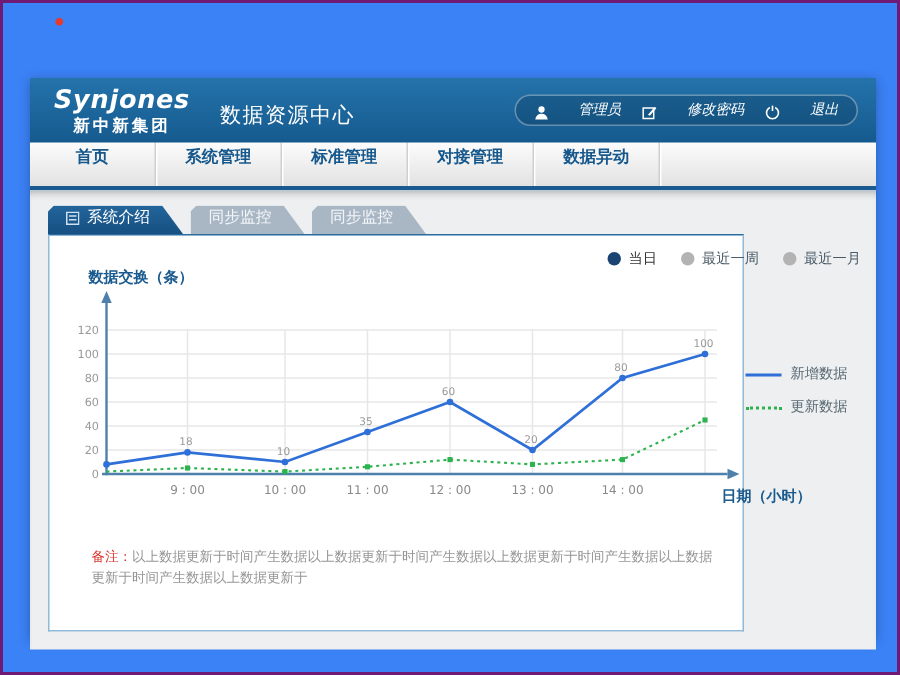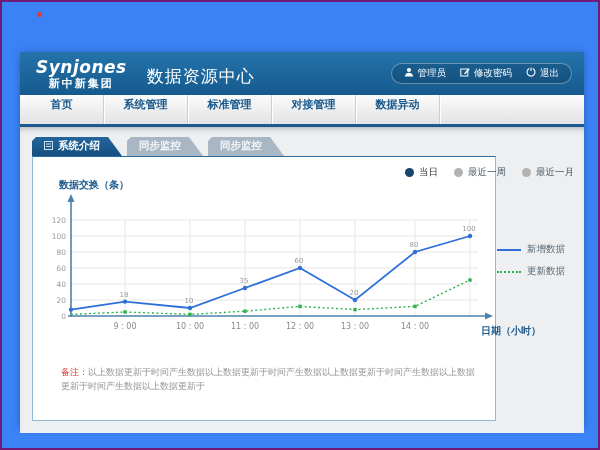--- a/index.html
+++ b/index.html
@@ -8,33 +8,33 @@
   .red-dot { position:absolute; left:35px; top:10px; width:5px; height:5px; background:#e8392b; border-radius:50%; }
 
   
   .window { position:absolute; left:18px; top:50px; width:564px; height:374px; background:#edeff1; box-shadow:0 1px 7px rgba(0,0,0,.28); }
 
   
   .hdr { position:relative; height:43px; background:linear-gradient(#2473ab,#155a8e); display:flex; align-items:center; }
   .logo { margin-left:16px; color:#fff; text-align:center; line-height:1; }
   .logo .l1 { font-size:17px; font-weight:bold; font-style:italic; letter-spacing:.5px; }
   .logo .l2 { font-size:11px; font-weight:bold; letter-spacing:2px; margin-top:2px; }
-  .hdr-title { color:#fff; font-size:17px; margin-left:20px; margin-top:6px; letter-spacing:1px; }
+  .hdr-title { color:#fff; font-size:14px; margin-left:20px; margin-top:6px; letter-spacing:1px; }
   .user-pill { position:absolute; right:12px; top:11px; height:21px; display:flex; align-items:center; gap:14px; padding:0 12px; border-radius:11px; background:rgba(0,20,40,.18); border:1px solid rgba(255,255,255,.35); }
-  .user-item { display:flex; align-items:flex-start; gap:4px; color:#fff; font-size:9.5px; cursor:pointer; white-space:nowrap; }
+  .user-item { display:flex; align-items:flex-end; gap:20px; color:#fff; font-size:9.5px; cursor:pointer; white-space:nowrap;font-style:italic; }
   .user-item svg { display:block; }
 
   
   .nav { height:32px; background:linear-gradient(#fcfcfc,#e2e2e2); border-bottom:3px solid #1a5a90; display:flex; }
   .nav-item { width:84px; text-align:center; line-height:20px; font-size:11px; font-weight:bold; color:#17588c; cursor:pointer; border-right:1px solid #cfcfcf; box-shadow:1px 0 0 #fff; }
 
   
   .content { position:relative; height:306px; background:#edeff1; box-shadow:inset 0 5px 6px -4px rgba(0,0,0,.3); padding-top:10px; }
   .tabs { display:flex; gap:5px; margin-left:12px; height:19px; }
-  .tab { height:19px; line-height:19px; padding:0 22px 2px 12px; font-size:10.5px; font-weight:bold; color:#f4f7fa; background:#a9b7c5; clip-path:polygon(0 100%, 0 4px, 4px 0, calc(100% - 14px) 0, 100% 100%); display:flex; align-items:center; gap:5px; cursor:pointer; }
+  .tab { height:19px; line-height:19px; padding:0 22px 2px 12px; font-size:10.5px; font-weight:normal; color:#f4f7fa; background:#a9b7c5; clip-path:polygon(0 100%, 0 4px, 4px 0, calc(100% - 14px) 0, 100% 100%); display:flex; align-items:center; gap:5px; cursor:pointer; }
   .tab.active { background:linear-gradient(#22659c,#174f81); color:#fff; }
   .tab svg { display:block; }
 
   .panel { position:relative; margin-left:12px; width:464px; height:265px; background:#fff; border:1px solid #8fb9d6; border-top:1px solid #2b6ca0; }
 
   
   .filters { position:absolute; top:9px; left:372px; display:flex; gap:16px; }
   .filter { display:flex; align-items:center; gap:5px; font-size:9.5px; color:#4a5a66; cursor:pointer; white-space:nowrap; }
   .dot { width:9px; height:9px; border-radius:50%; background:#b3b3b3; }
   .filter.sel .dot { background:#1c4472; }

